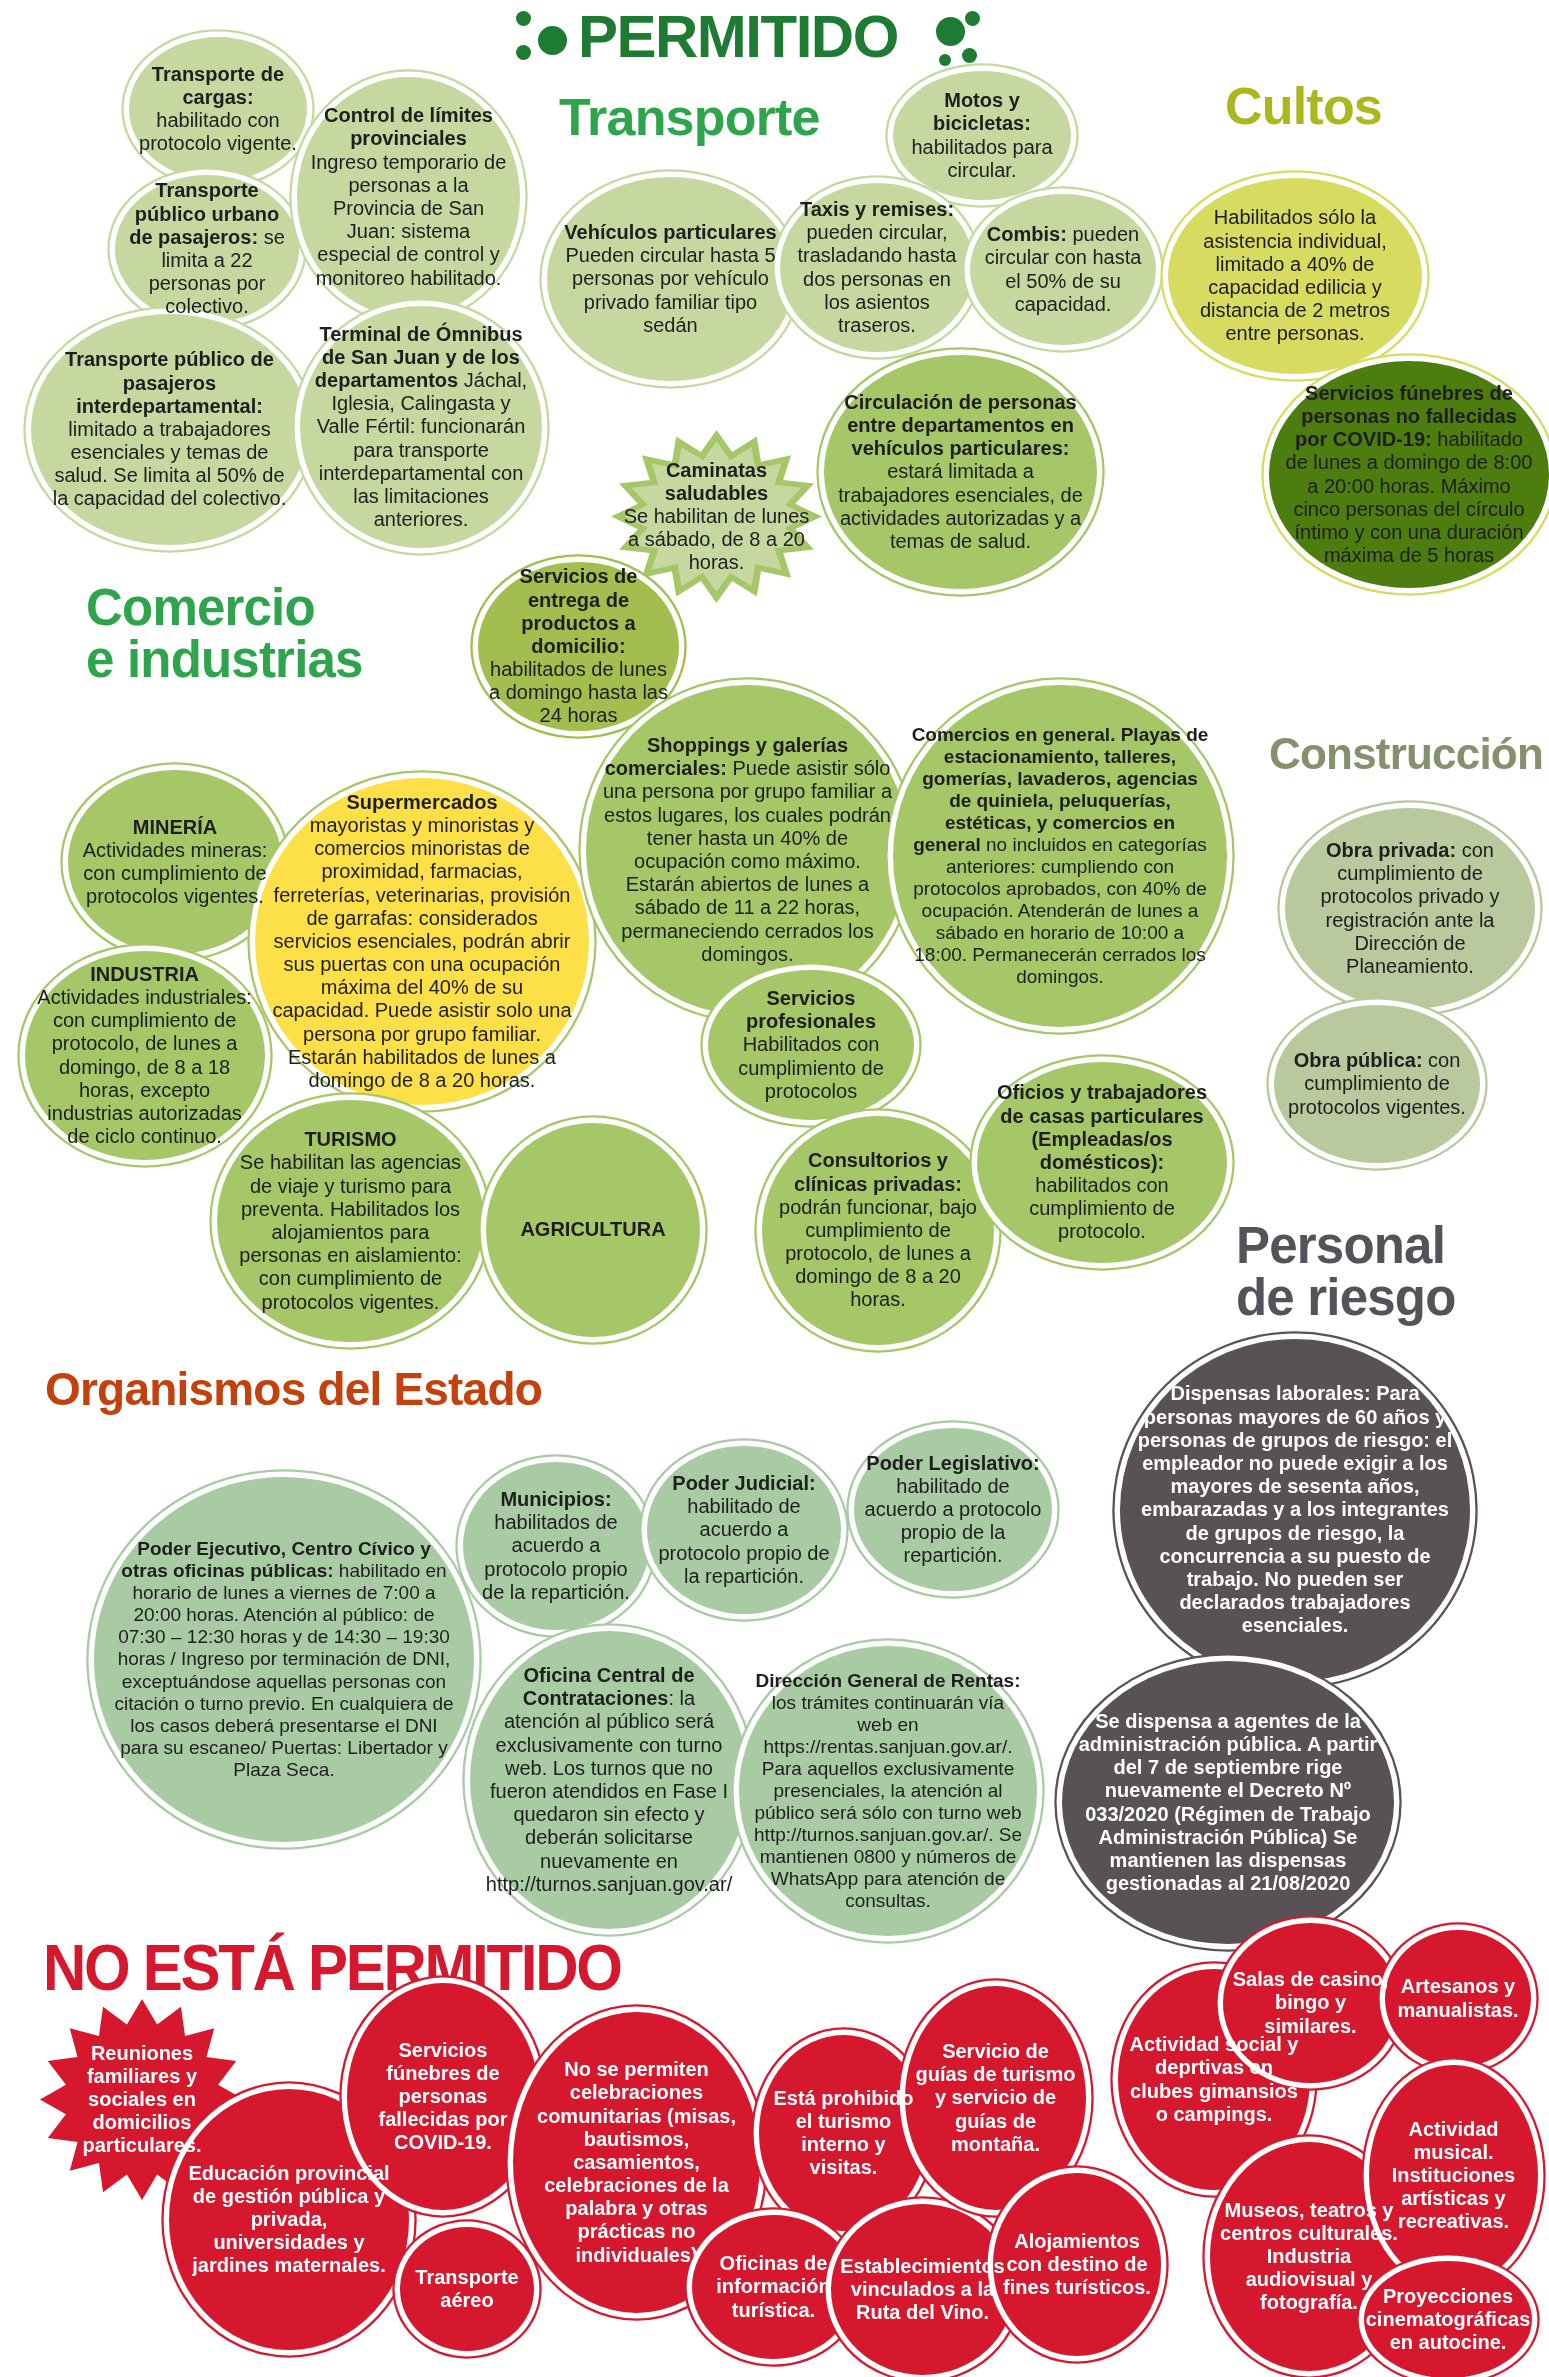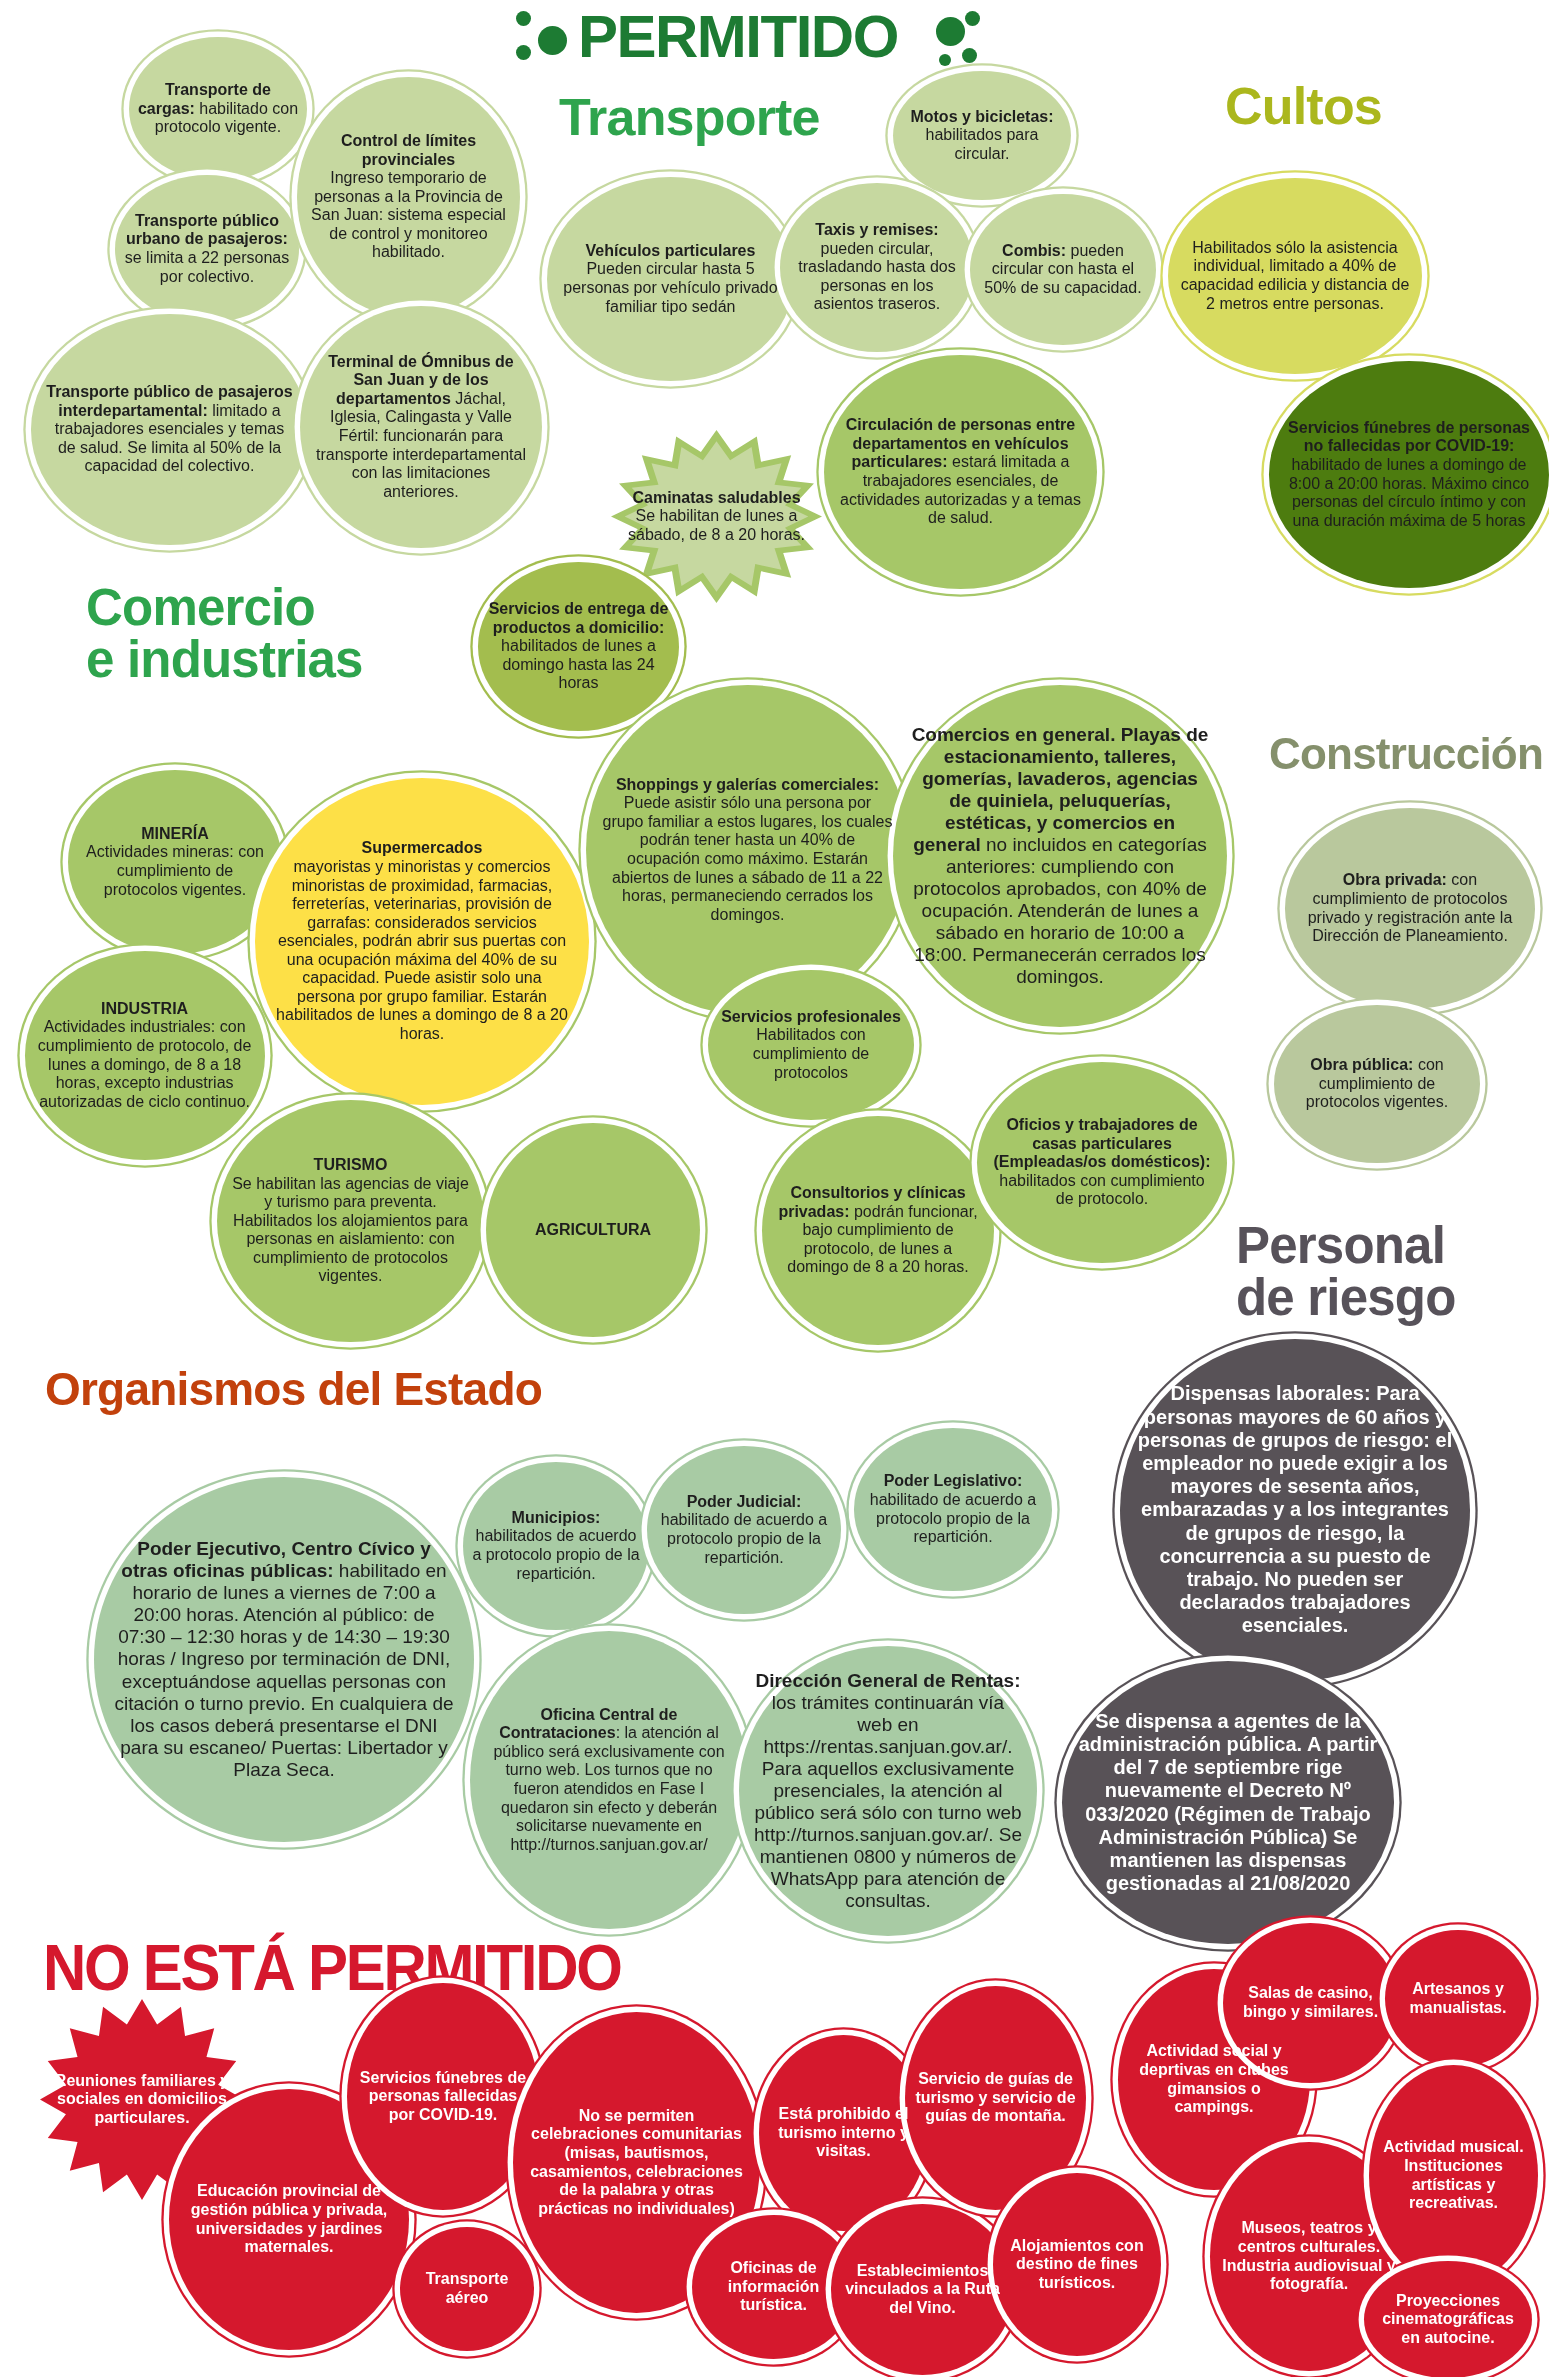--- a/index.html
+++ b/index.html
@@ -1,21 +1,21 @@
 <!DOCTYPE html>
 <html style="font-size:12.3px"><head>
 <meta charset="utf-8">
 <style>
   html,body{margin:0;padding:0;background:#fff;}
   #stage{position:relative;width:1550px;height:2377px;background:#ffffff;overflow:hidden;
          font-family:"Liberation Sans", sans-serif;}
   .heading{position:absolute;font-weight:bold;line-height:1.02;letter-spacing:-0.8px;white-space:nowrap;}
   .bubble{position:absolute;display:flex;align-items:center;justify-content:center;text-align:center;}
   .bubble.ellipse{border-radius:50%;}
-  .btxt{position:relative;z-index:2;font-size:16px;line-height:1.16;color:#1e1e1e;padding:5%;}
+  .btxt{position:relative;z-index:2;font-size:20px;line-height:1.16;color:#1e1e1e;padding:5%;}
   .btxt b.blk{display:block;}
   .bubble.light .btxt{color:#ffffff;font-weight:bold;}
   .star-outer,.star-inner{position:absolute;
     clip-path:polygon(100% 50%,87.3% 57.4%,96.2% 69.1%,81.6% 71.1%,85.4% 85.4%,71.1% 81.6%,69.1% 96.2%,57.4% 87.3%,50% 100%,42.6% 87.3%,30.9% 96.2%,28.9% 81.6%,14.6% 85.4%,18.4% 71.1%,3.8% 69.1%,12.7% 57.4%,0% 50%,12.7% 42.6%,3.8% 30.9%,18.4% 28.9%,14.6% 14.6%,28.9% 18.4%,30.9% 3.8%,42.6% 12.7%,50% 0%,57.4% 12.7%,69.1% 3.8%,71.1% 18.4%,85.4% 14.6%,81.6% 28.9%,96.2% 30.9%,87.3% 42.6%);}
   .star-outer{inset:0;}
   .star-inner{inset:6.5%;}
   .dot{position:absolute;border-radius:50%;}
   #permitido-title{font-size:60px;letter-spacing:-1.5px;}
   #no-permitido-heading{font-size:60px;letter-spacing:-2.3px;transform:scaleY(1.08);transform-origin:left top;}
 </style>

